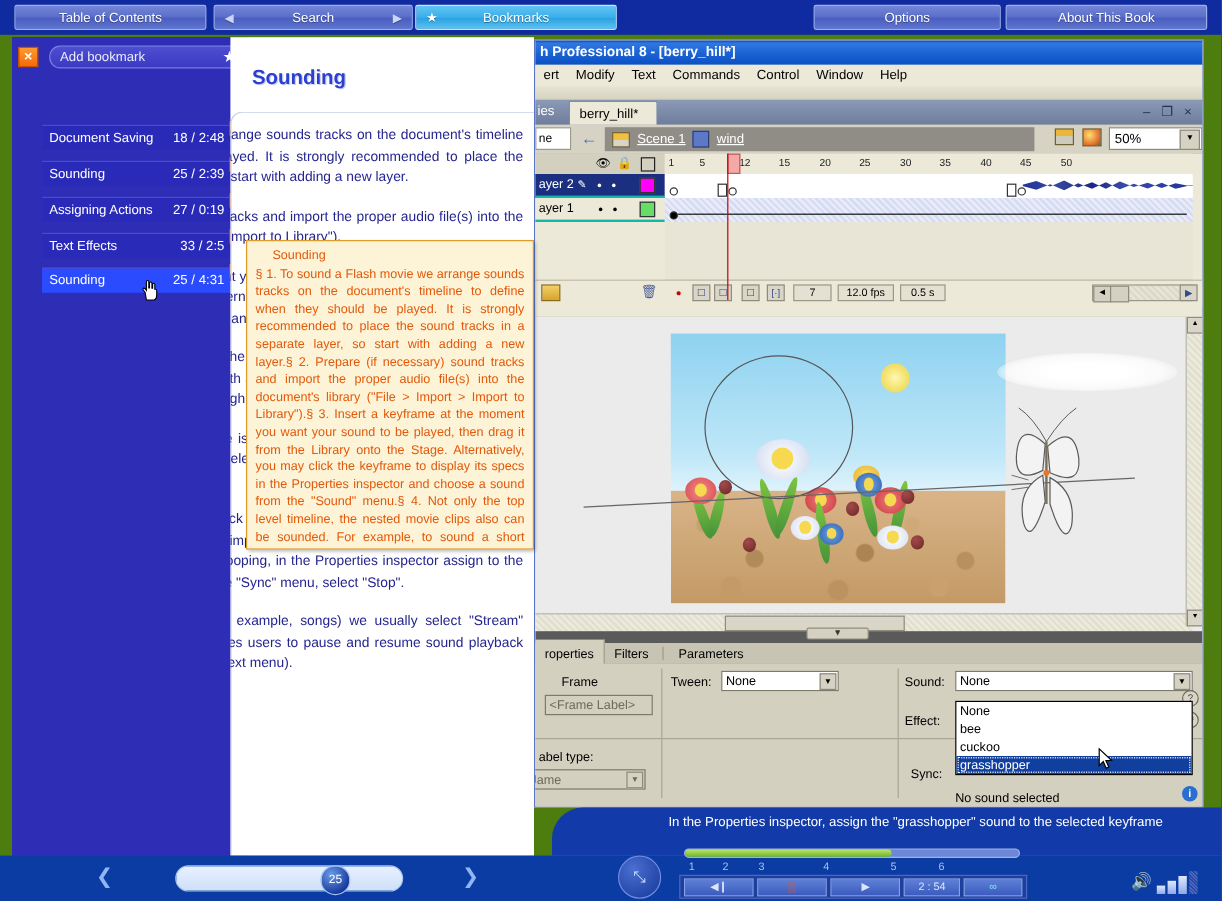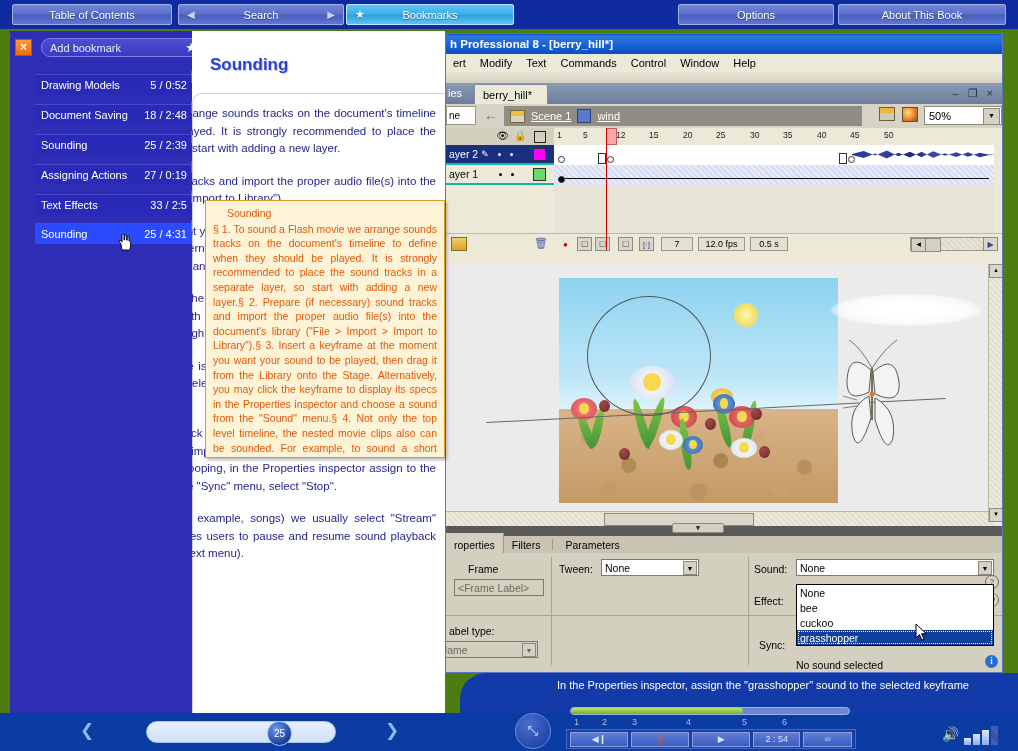--- a/index.html
+++ b/index.html
@@ -331,25 +331,20 @@
   </div>
 
   <div class="bmpanel">
     <div class="bmpanel-inner"></div>
     <div class="closebox">×</div>
     <div class="addbm">
       <span class="lbl">Add bookmark</span>
       <span class="star">★</span>
     </div>
 
-    <div class="bmitem" style="top:43px;">
-      <span class="bname">Drawing Models</span>
-      <span class="bref">5 / 0:52</span>
-      <span class="bx">×</span>
-    </div>
     <div class="bmitem" style="top:73px;">
       <span class="bname">Document Saving</span>
       <span class="bref">18 / 2:48</span>
       <span class="bx">×</span>
     </div>
     <div class="bmitem" style="top:103px;">
       <span class="bname">Sounding</span>
       <span class="bref">25 / 2:39</span>
       <span class="bx">×</span>
     </div>

